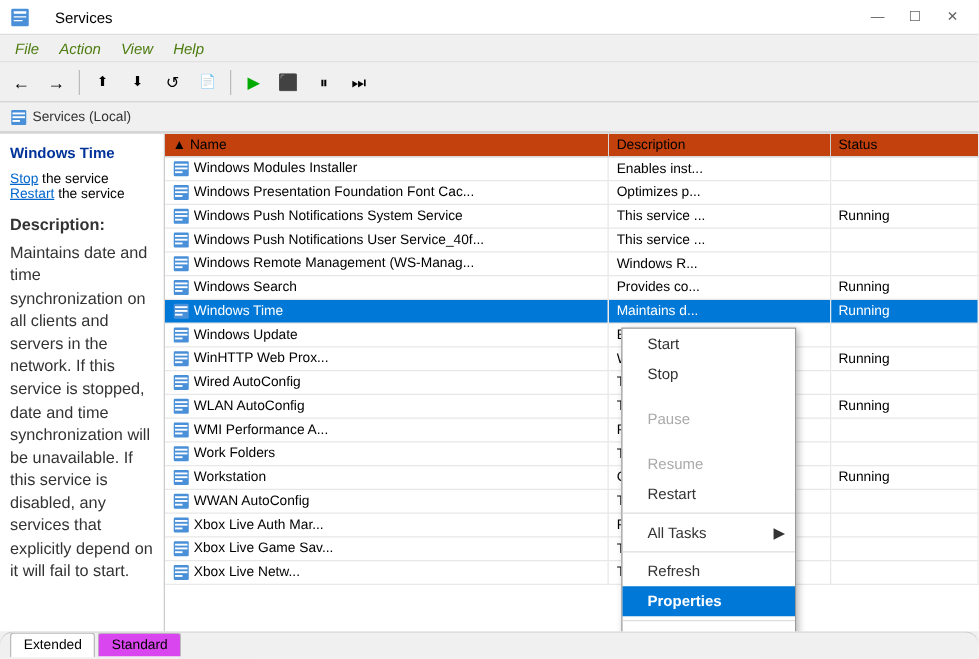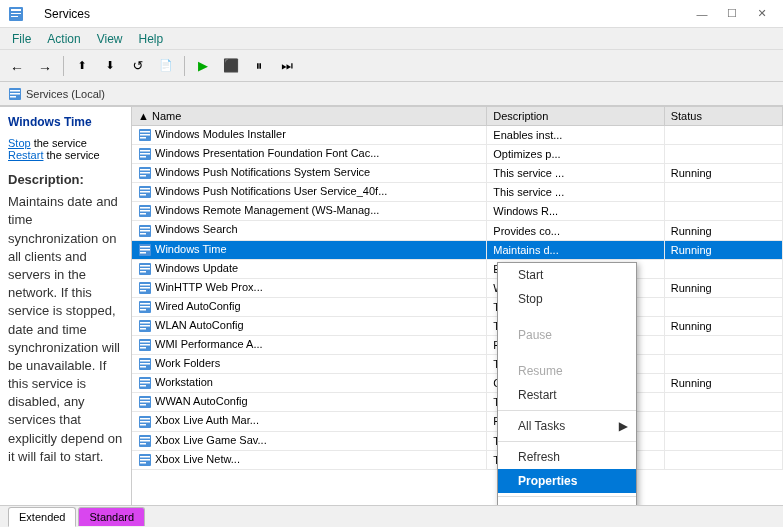--- a/index.html
+++ b/index.html
@@ -43,21 +43,22 @@
       height: 22px;
       display: flex;
       align-items: center;
       padding: 0 4px;
       border-bottom: 1px solid #ddd;
     }
     .menu-item {
       padding: 2px 8px;
       cursor: pointer;
       font-size: 12px;
-      color: #0f766e;
+      color: #4d7c0f;
+      font-style: italic;
     }
 
     
     .toolbar {
       background: #f0f0f0;
       height: 32px;
       display: flex;
       align-items: center;
       padding: 0 4px;
       border-bottom: 1px solid #ccc;
@@ -131,21 +132,21 @@
       border-bottom: 1px solid #ccc;
     }
 
     
     .services-table {
       width: 100%;
       border-collapse: collapse;
       font-size: 11px;
     }
     .services-table th {
-      background: #e5e5e5;
+      background: #c2410c;
       border-bottom: 1px solid #ccc;
       border-right: 1px solid #ccc;
       padding: 3px 6px;
       text-align: left;
       font-weight: normal;
       position: sticky;
       top: 0;
       white-space: nowrap;
     }
     .services-table td {
@@ -205,23 +206,24 @@
       right: 8px;
       top: 50%;
       transform: translateY(-50%);
     }
 
     
     .tabs-bar {
       height: 22px;
       background: #f0f0f0;
       display: flex;
-      align-items: center;
+      align-items: flex-start;
       padding: 0 8px;
       border-top: 1px solid #ccc;
+      border-radius: 11px;
     }
     .tab {
       padding: 3px 10px;
       border: 1px solid #bbb;
       border-bottom: none;
       background: #d946ef;
       cursor: pointer;
       font-size: 11px;
       margin-right: 2px;
       border-radius: 3px 3px 0 0;

